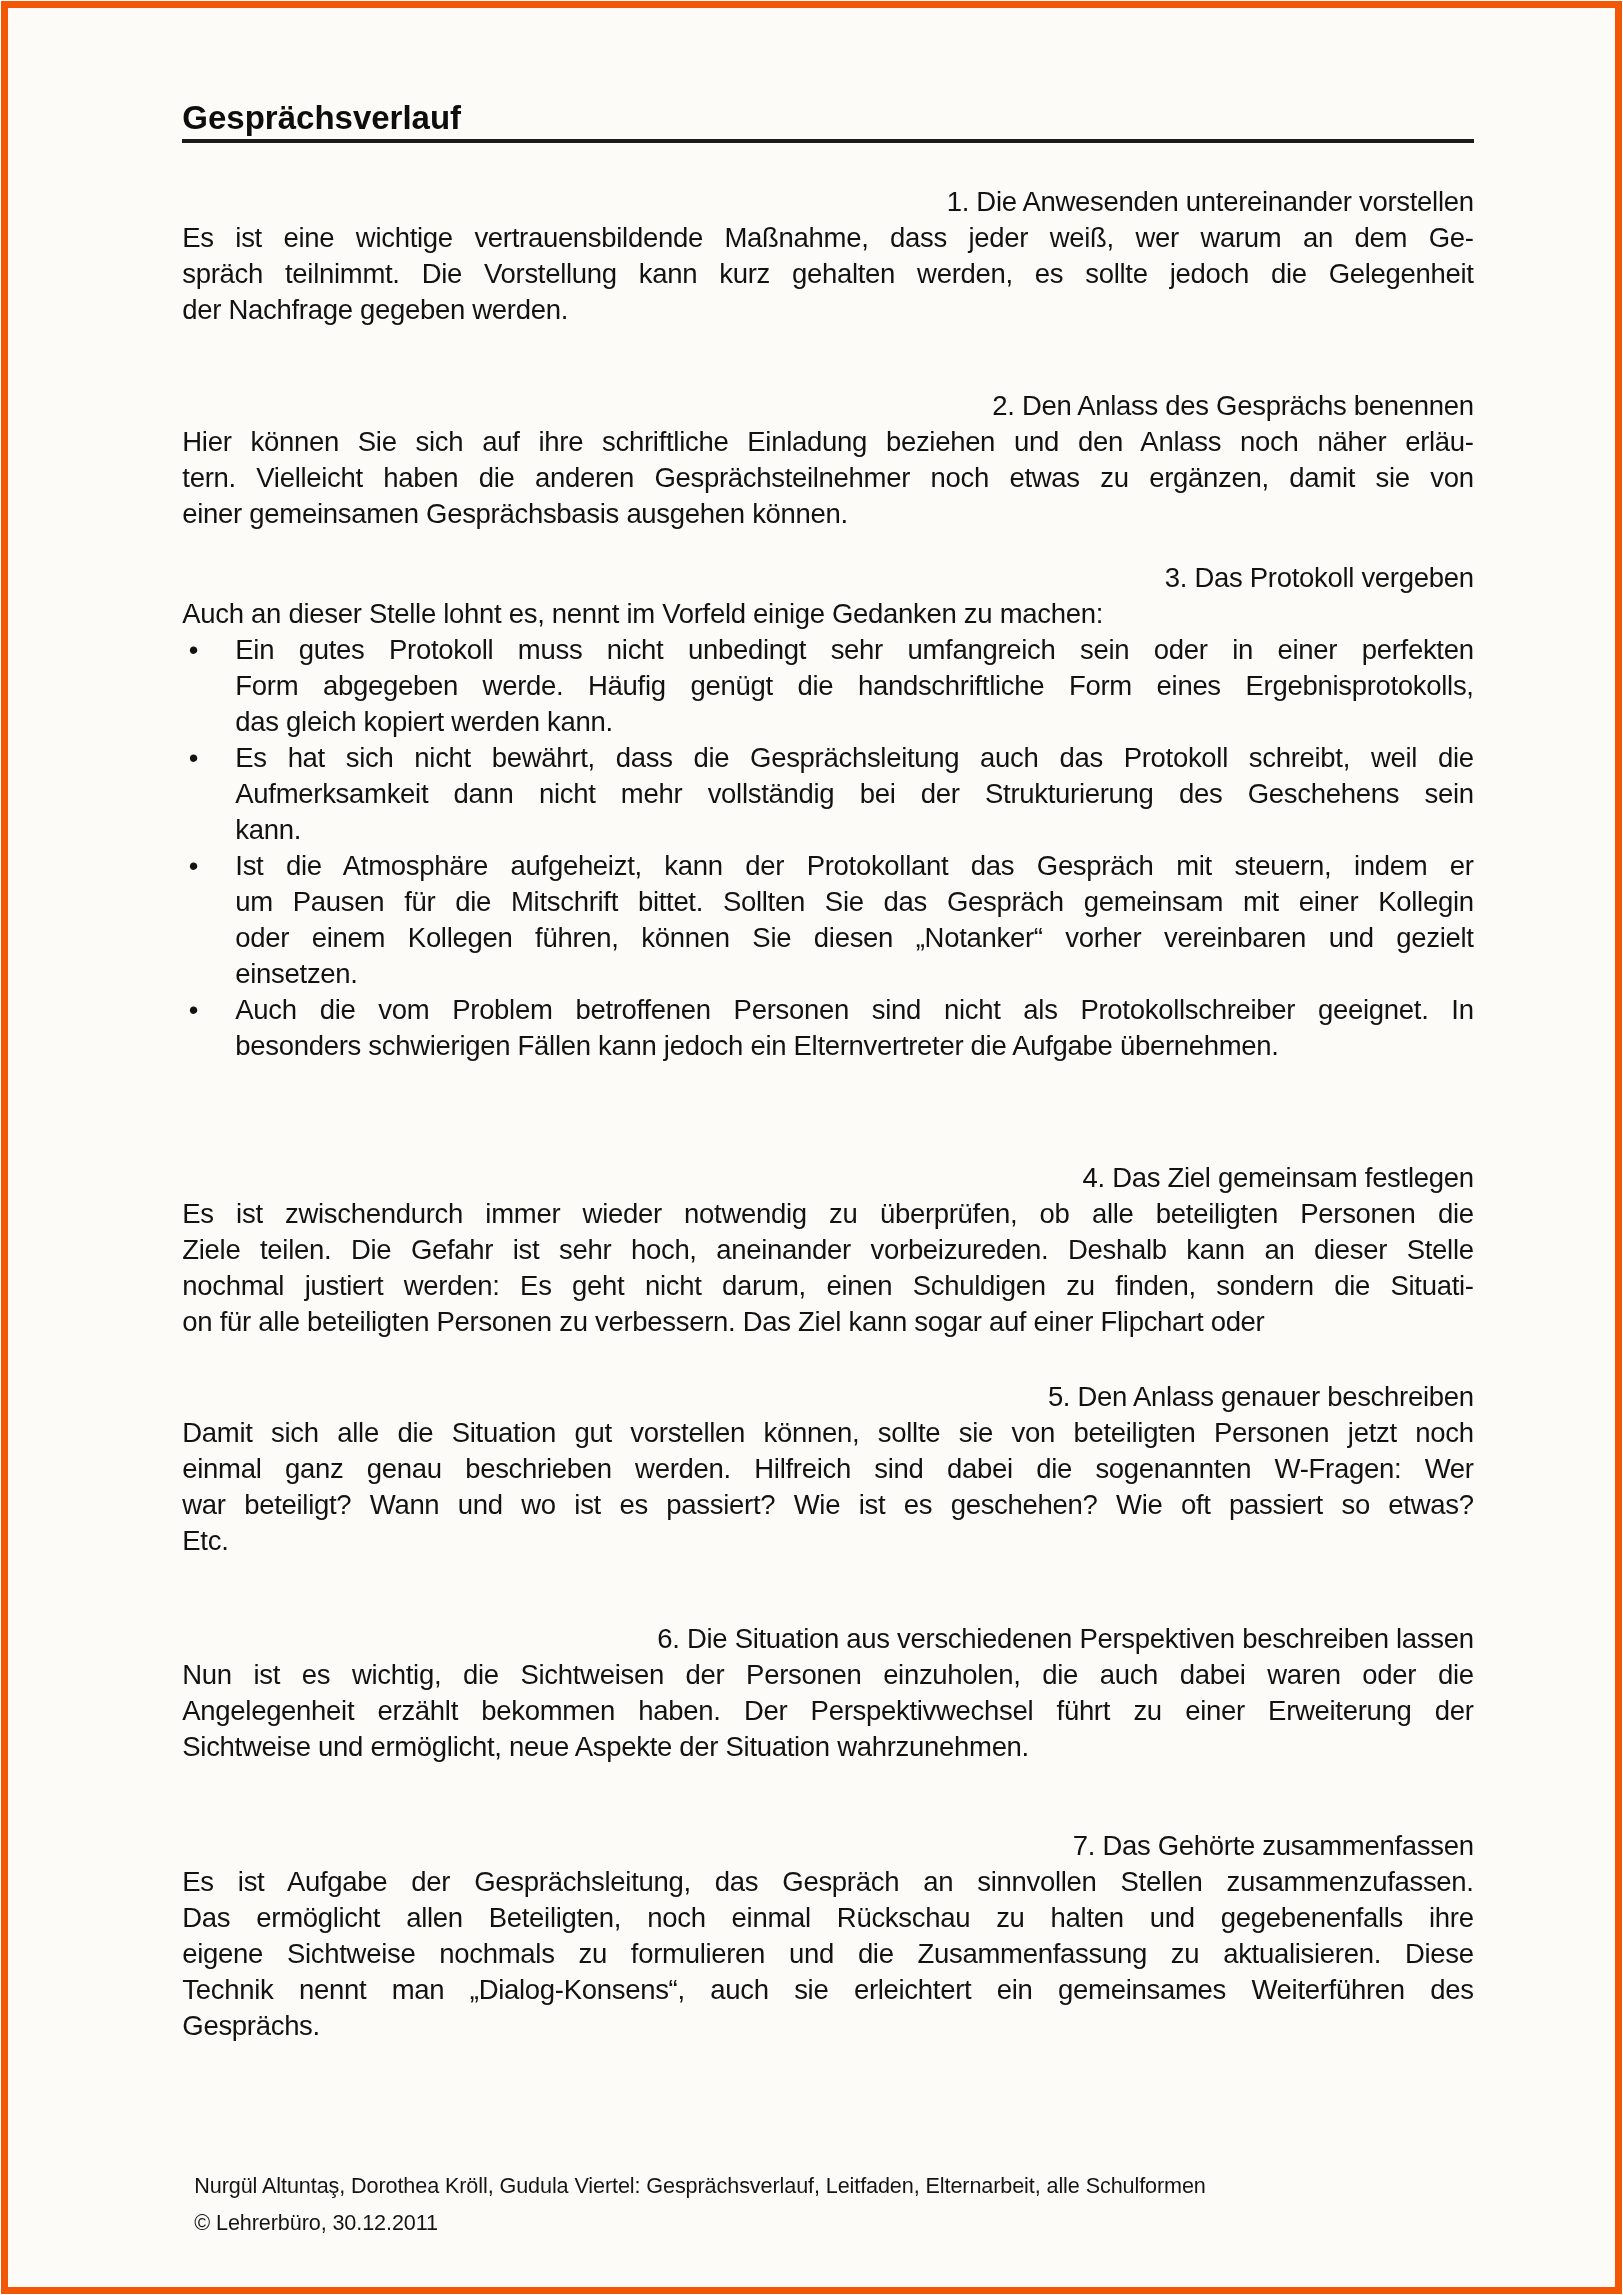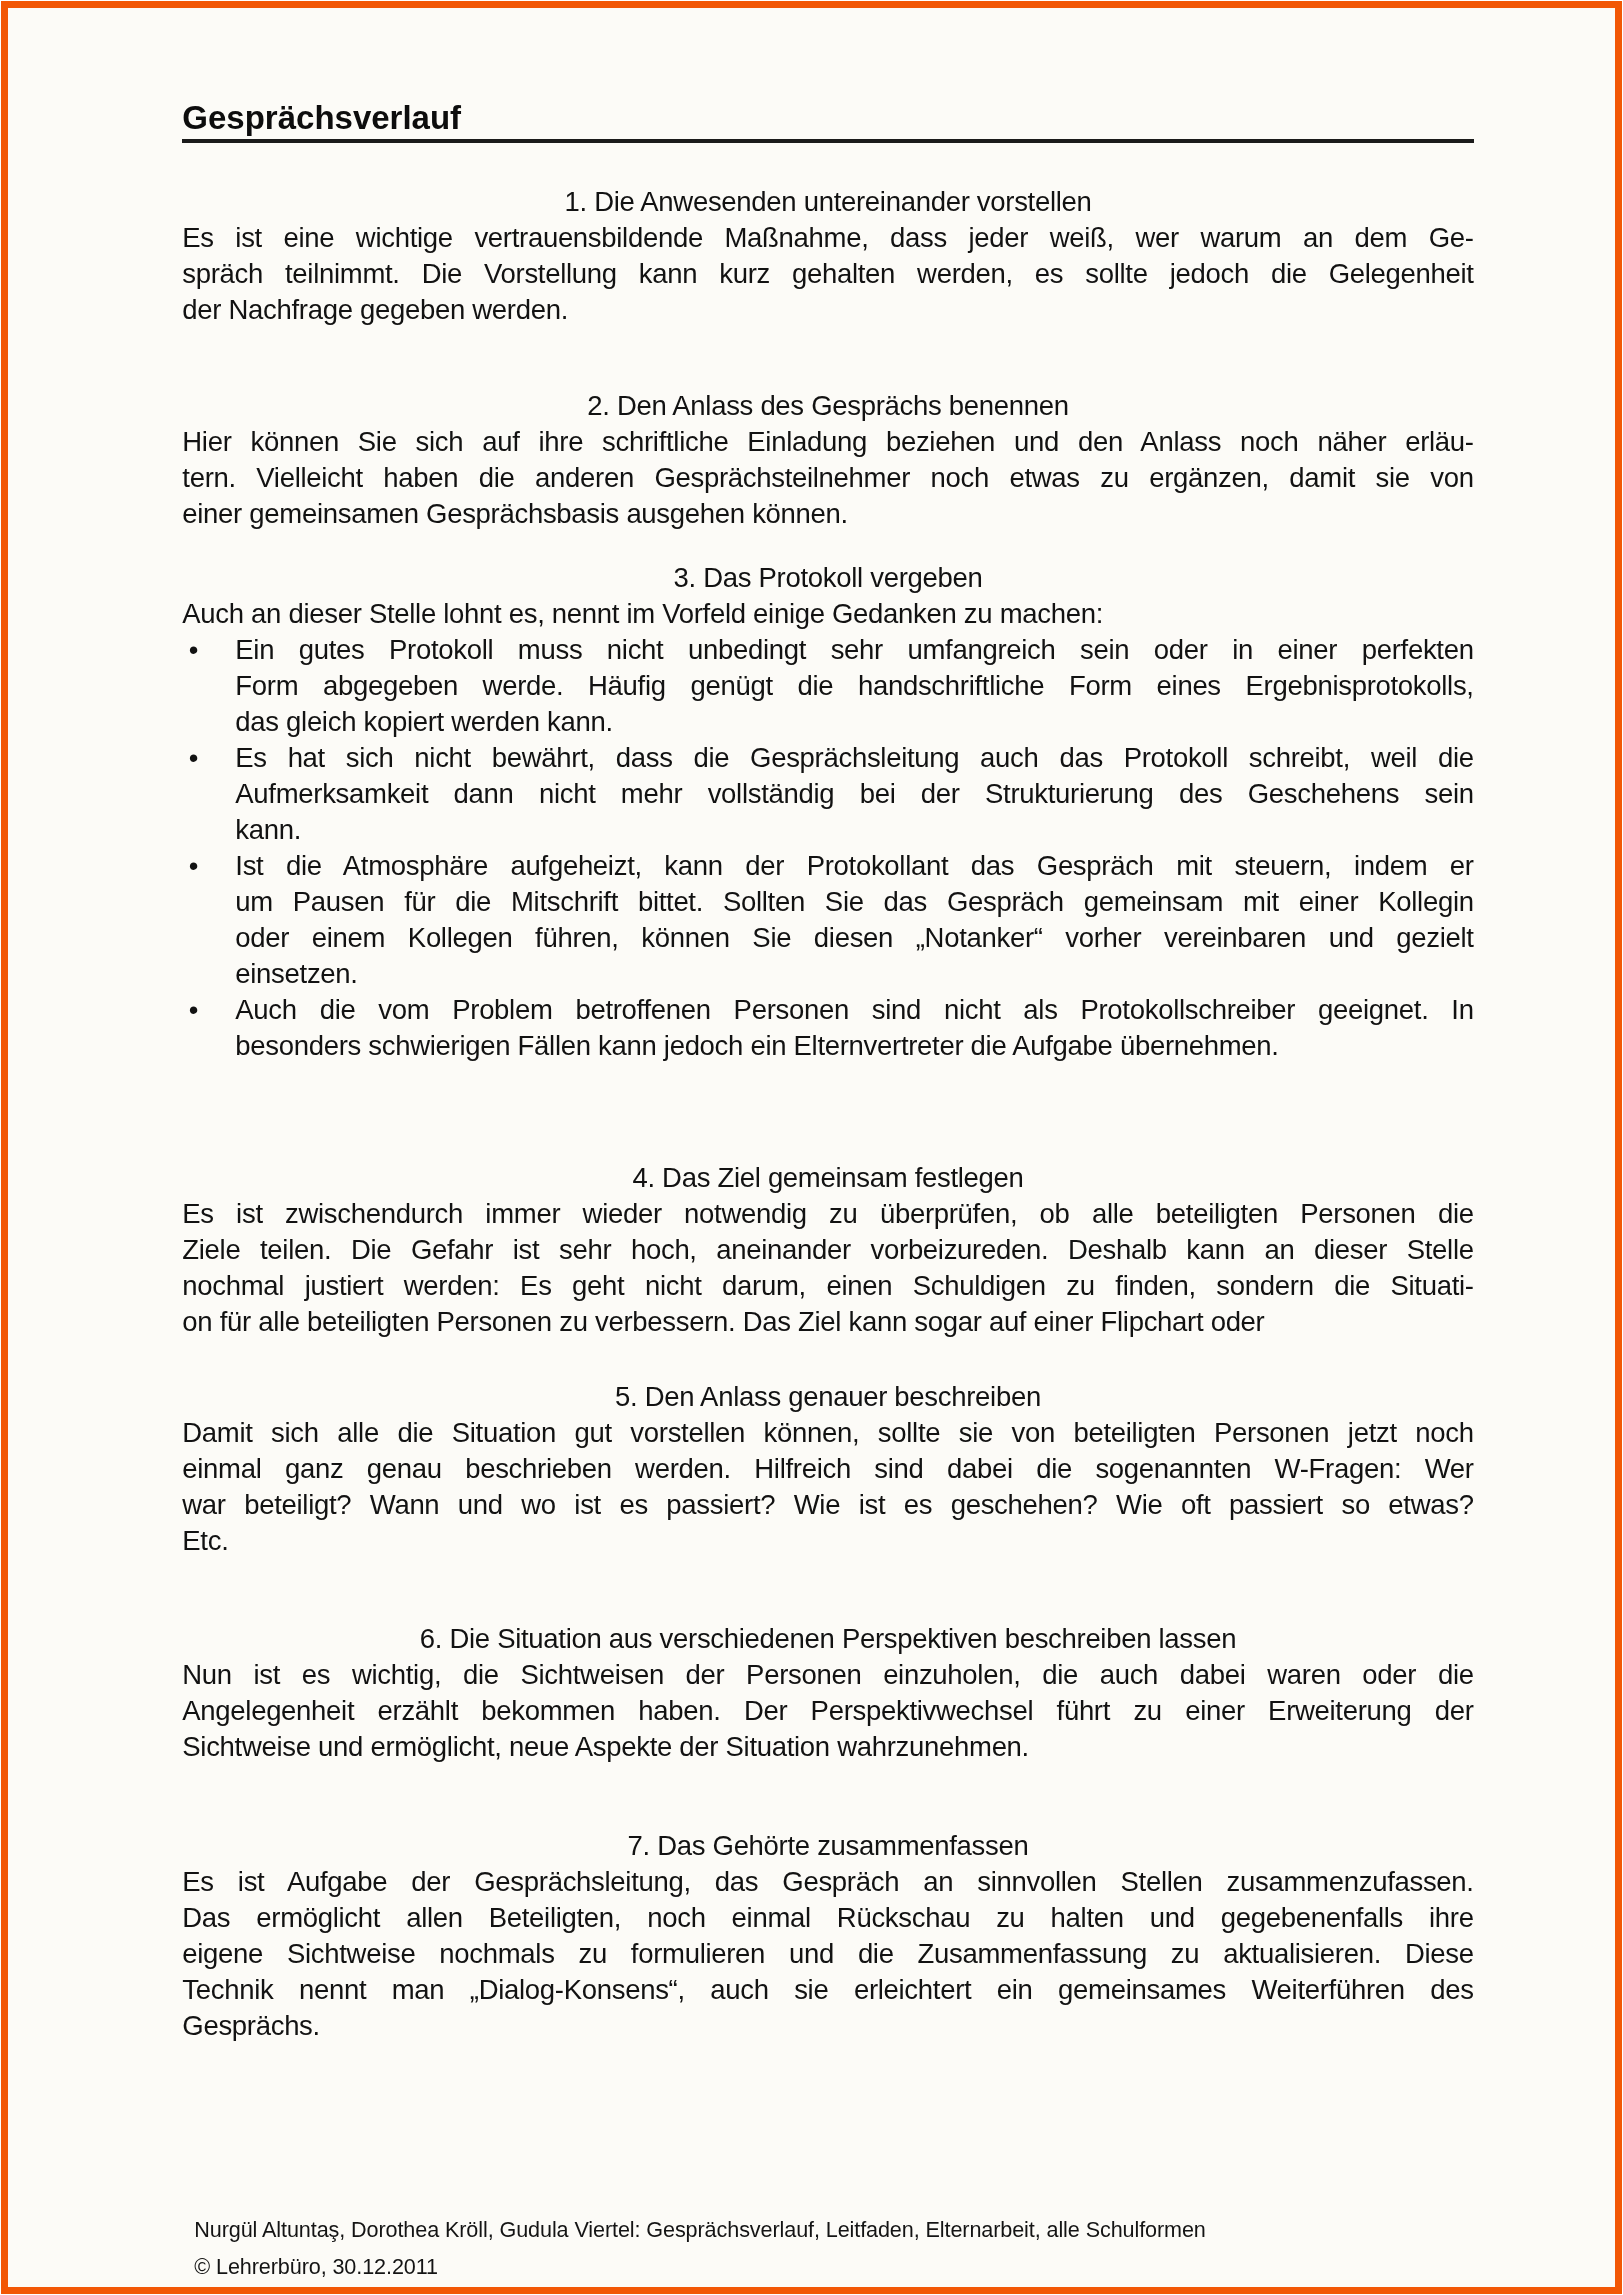--- a/index.html
+++ b/index.html
@@ -43,21 +43,21 @@
   .sec-3 { margin-top: 96px; }
   .sec-4 { margin-top: 39px; }
   .sec-5 { margin-top: 62px; }
   .sec-6 { margin-top: 63px; }
   .heading, .line {
     font-size: 27.5px;
     line-height: 36px;
     letter-spacing: -0.3px;
     color: #121212;
   }
-  .heading { text-align: center; }
+  .heading { text-align: right; }
   .para .line, .bullet-lines .line {
     text-align: justify;
     text-align-last: justify;
     text-justify: inter-word;
   }
   .para .line:last-child, .bullet-lines .line:last-child {
     text-align-last: left;
   }
   .bullets { display: block; }
   .bullet-item {
@@ -68,21 +68,20 @@
     position: absolute;
     left: 6.5px; top: 0;
     font-size: 27.5px;
     line-height: 36px;
   }
   .footer {
     position: absolute;
     left: 186px;
     top: 2159px; 
     color: #141414;
-    margin-top: 44px;
   }
   .footer .f-line {
     font-size: 21.6px;
     line-height: 37px;
     letter-spacing: -0.1px;
   }
 </style>
 </head>
 <body>
 

